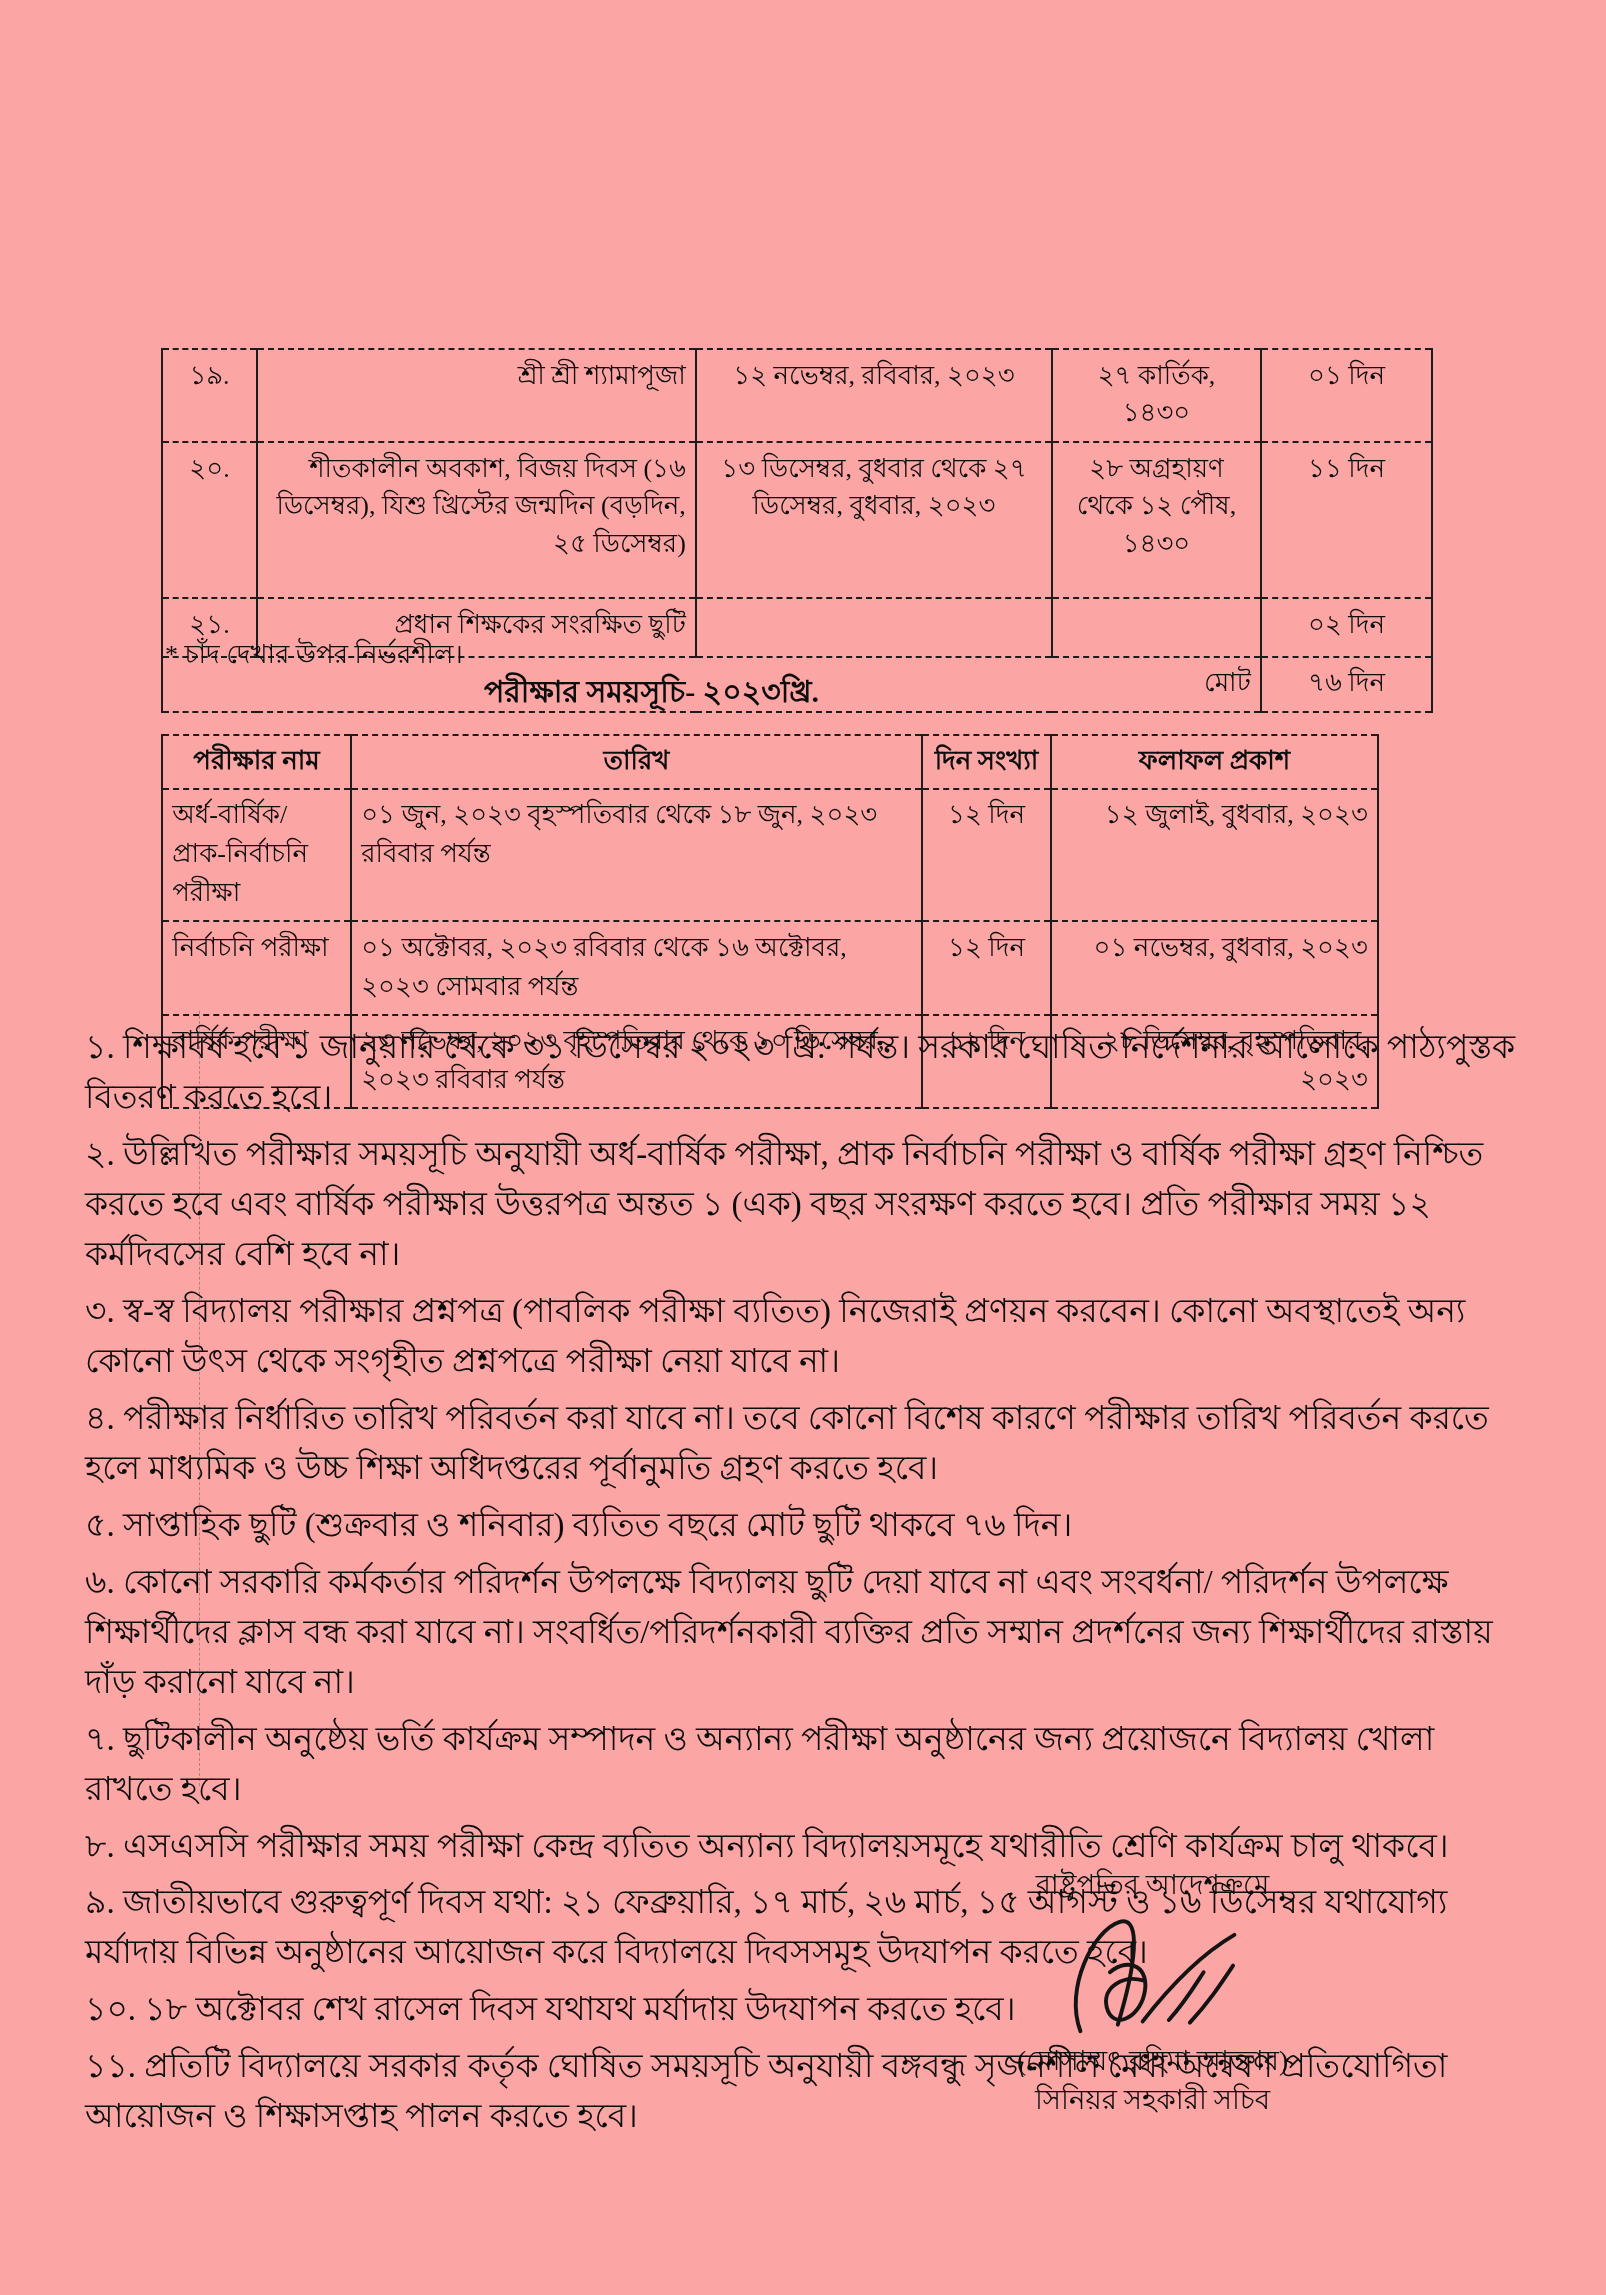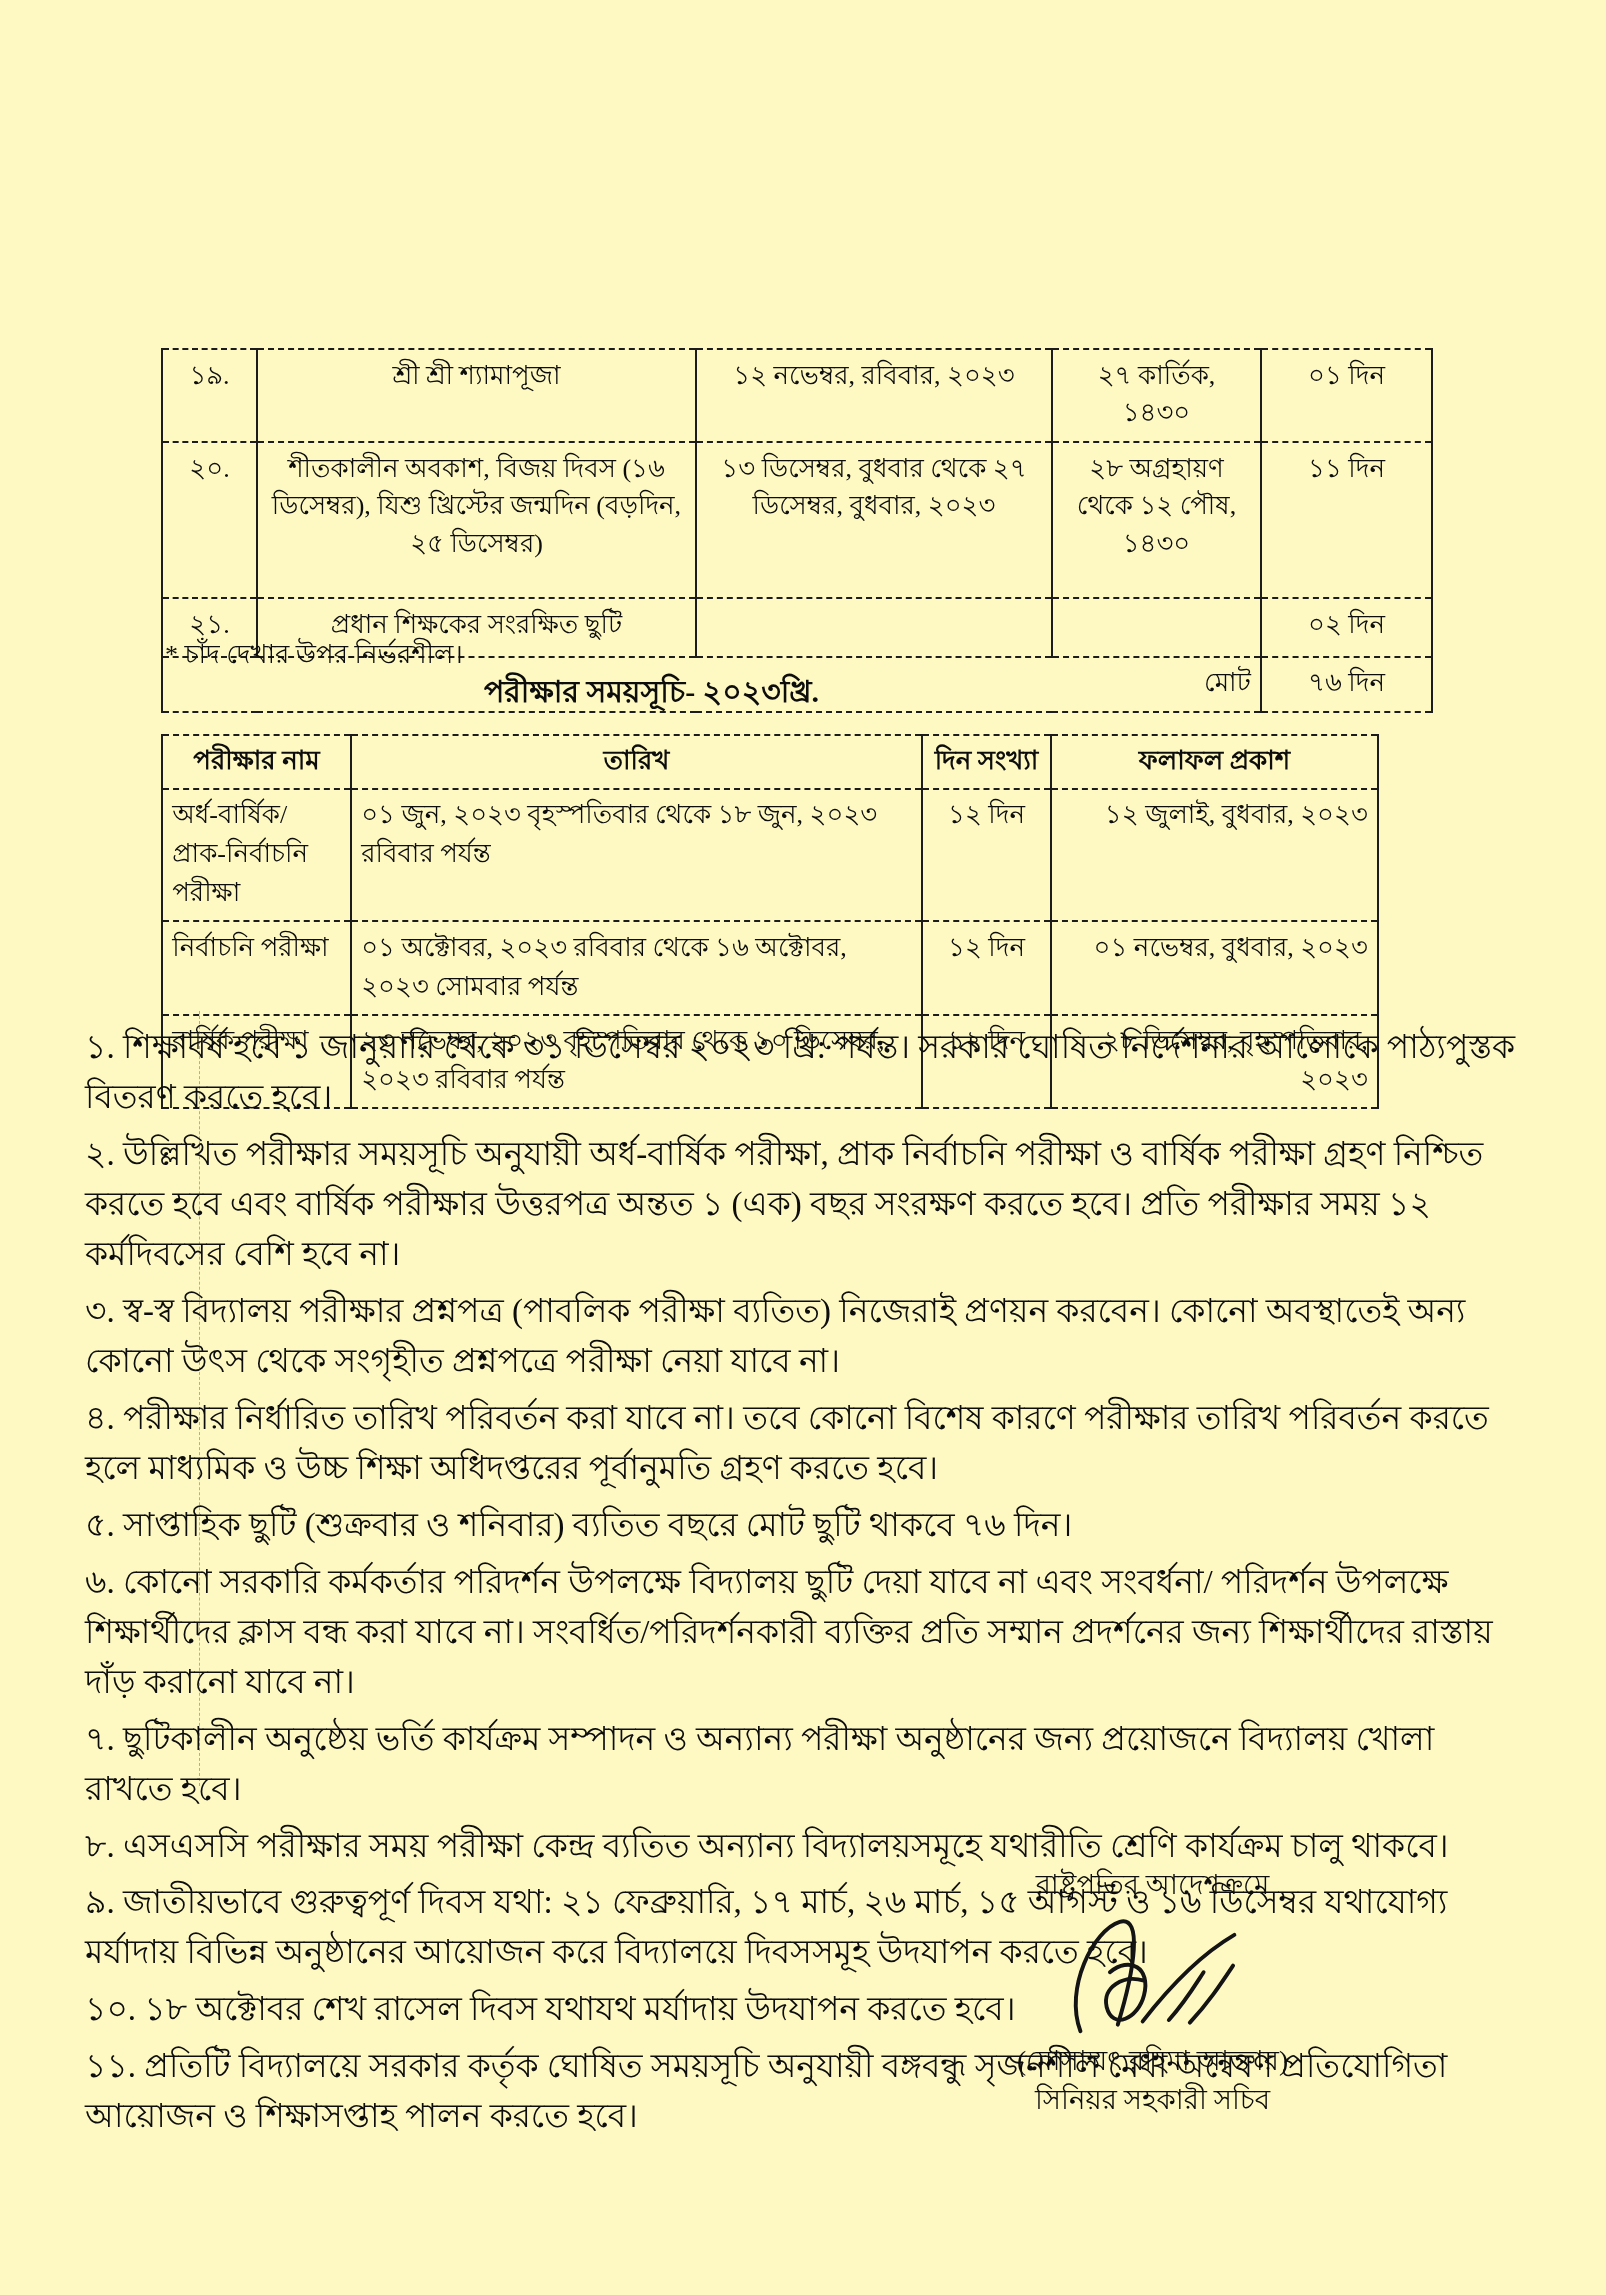--- a/index.html
+++ b/index.html
@@ -1,21 +1,21 @@
 <!DOCTYPE html>
 <html lang="bn" style="font-size:10.5px"><head>
 <meta charset="utf-8">
 <style>
   html, body { margin: 0; padding: 0; background: #e8e8e8; }
   .page {
     position: relative;
     width: 1606px;
     height: 2295px;
     margin: 0 auto;
-    background: #fef9c3;
+    background: #fca5a5;
     color: #0d0d0d;
     font-family: "Liberation Serif", "DejaVu Serif", serif;
     overflow: hidden;
   }
 
   
   table { border-collapse: collapse; table-layout: fixed; }
   .holiday-table {
     position: absolute; left: 161px; top: 348px; width: 1271px;
     font-size: 26px; line-height: 1.45;
@@ -23,21 +23,21 @@
   .holiday-table td {
     border-left: 2px solid #1c1c1c;
     border-right: 2px solid #1c1c1c;
     border-top: 2px dashed #1c1c1c;
     border-bottom: 2px dashed #1c1c1c;
     padding: 6.6px 9.2px 9.2px 9.2px;
     vertical-align: top;
     word-wrap: break-word;
   }
   .c-serial { text-align: center; }
-  .c-name   { text-align: center; margin-left: 42px; }
+  .c-name   { text-align: right; margin-left: 42px; }
   .c-date   { text-align: center; }
   .c-bdate  { text-align: center; }
   .c-days   { text-align: center; }
   .row-19 td { height: 74px; }
   .row-20 td { height: 138px; }
   .row-21 td { height: 41px; }
   .total-row td { height: 30px; }
   .total-label { text-align: right; padding-right: 11.8px; }
 
   

